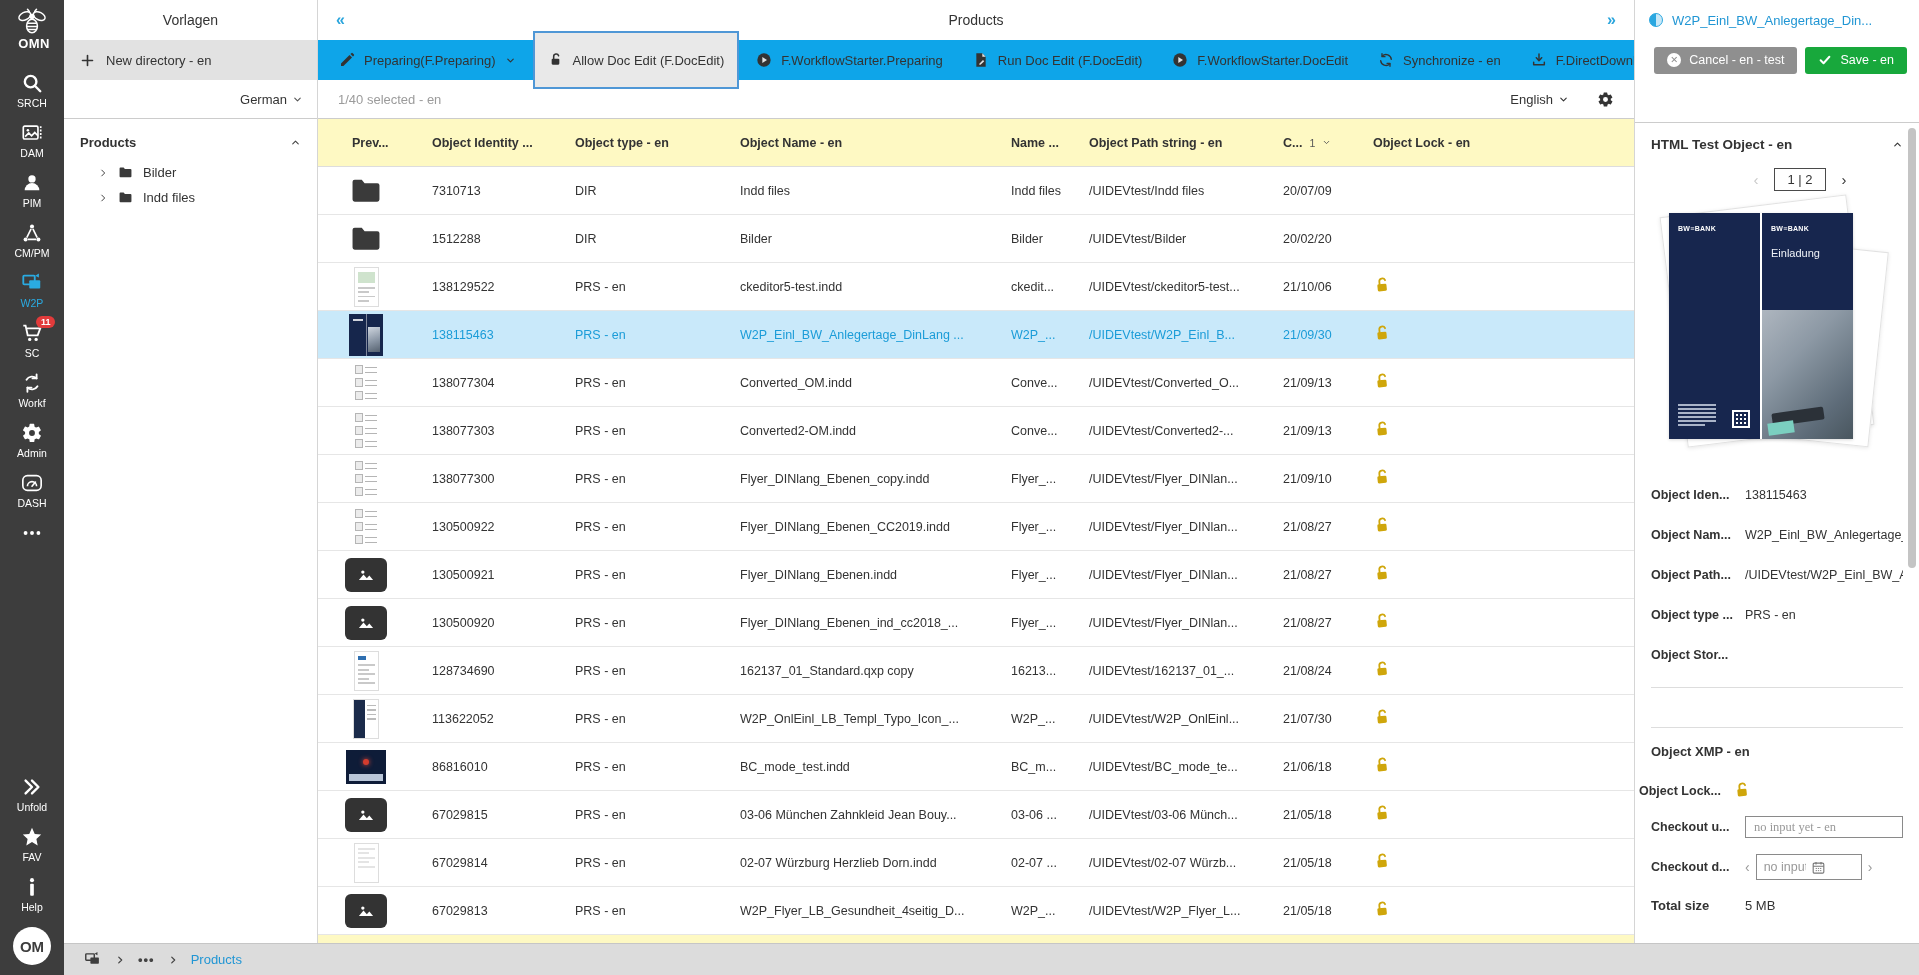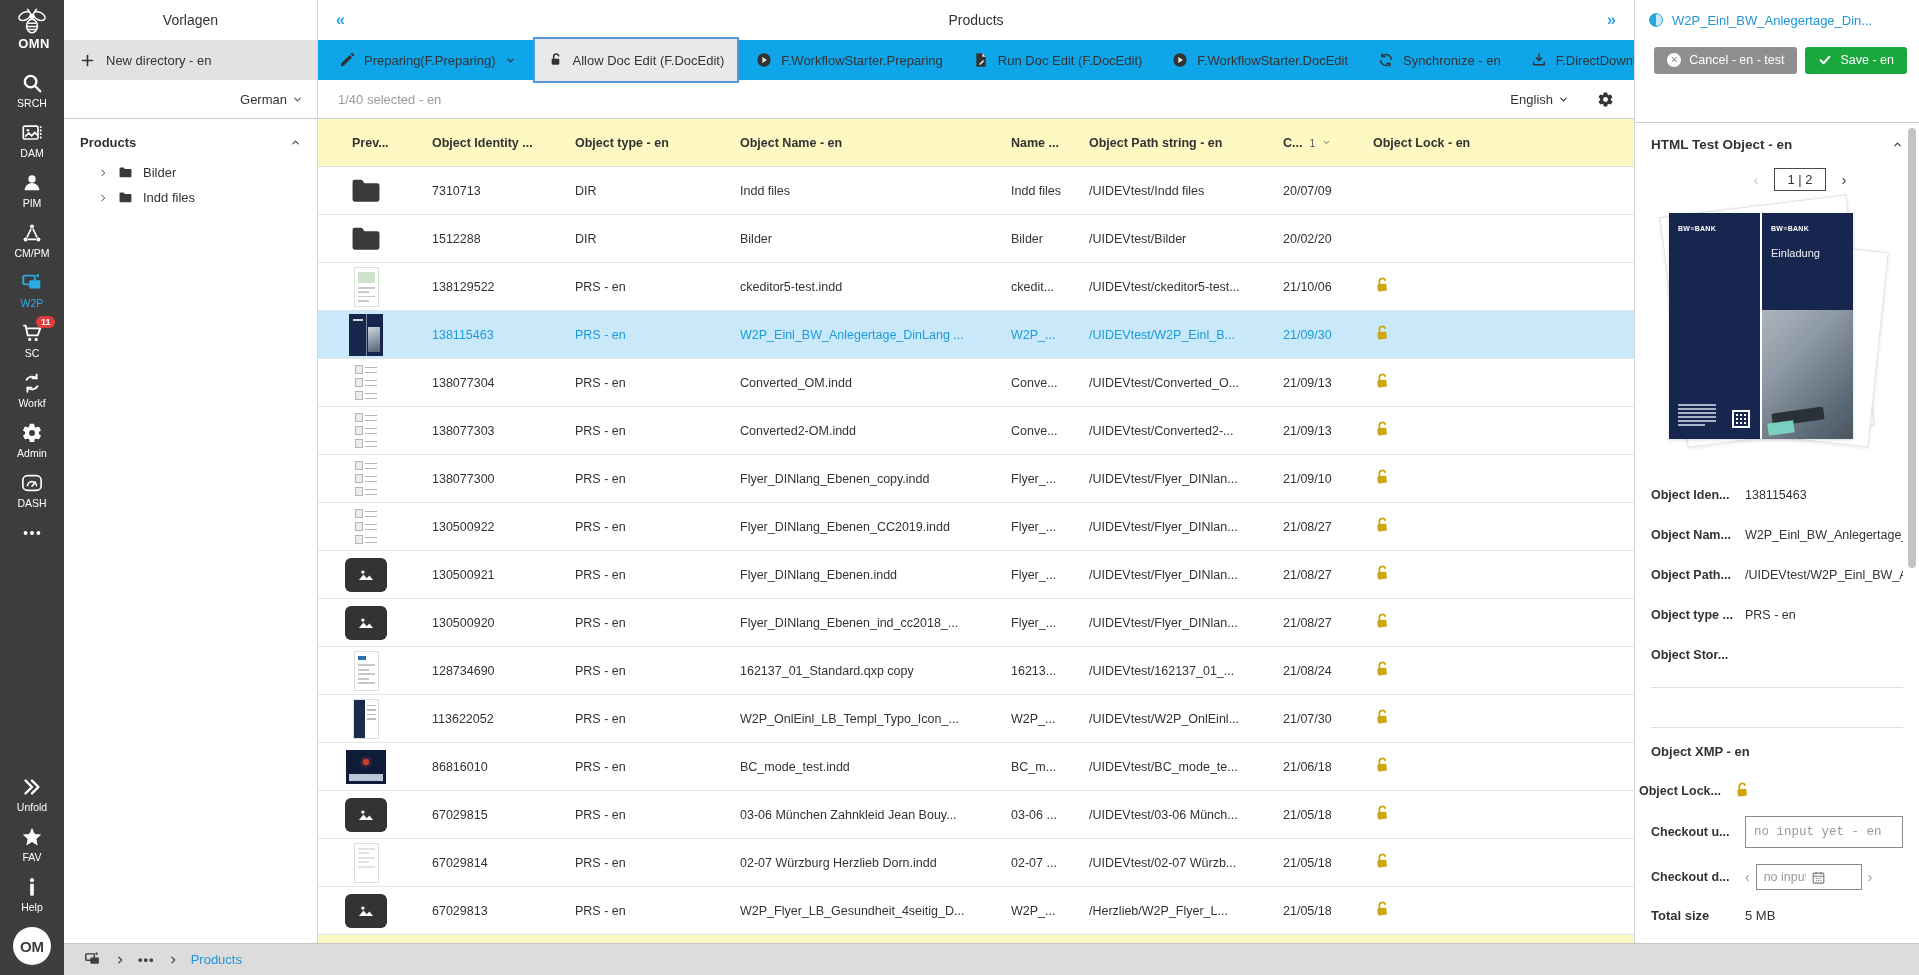--- a/index.html
+++ b/index.html
@@ -42,21 +42,21 @@
   .main{flex:1;display:flex;flex-direction:column;min-width:0}
   .main-header{height:40px;display:flex;align-items:center;padding:0 18px;position:relative}
   .mh-title{position:absolute;left:0;right:0;text-align:center;font-size:14px;color:#333}
   .mh-collapse{color:#2aa5dc;font-size:16px;font-weight:bold;z-index:1;cursor:pointer;line-height:1}
   .mh-right{margin-left:auto}
 
   .toolbar{height:40px;background:#0ea5e9;display:flex;align-items:center;padding:0 8px;gap:4px}
   .tb-btn{display:flex;align-items:center;gap:9px;font-size:13px;color:#333;padding:0 13px;height:40px;cursor:pointer;white-space:nowrap}
   .tb-btn .tb-ic{width:16px;height:16px;color:#333}
   .tb-btn .tb-ic svg{width:16px;height:16px;display:block}
-  .tb-btn.selected{border:2px solid #4f97d6;height:46px;background:#e9e9e9;z-index:2}
+  .tb-btn.selected{border:2px solid #4f97d6;height:58px;background:#e9e9e9;z-index:2}
   .tb-caret{width:11px;height:11px;color:#333}
   .tb-caret svg{width:11px;height:11px;display:block}
 
   .selection-bar{height:39px;display:flex;align-items:center;padding:0 20px;border-bottom:1px solid #ccc}
   .sel-text{color:#9b9b9b;font-size:13px}
   .sel-right{margin-left:auto;display:flex;align-items:center;gap:28px;color:#333;cursor:pointer}
   .gear-ic{width:17px;height:17px;color:#333}
   .gear-ic svg{width:17px;height:17px;display:block}
 
   .table{flex:1;overflow:hidden;background:#fef9c3}
@@ -143,21 +143,21 @@
   .field-value{color:#333;white-space:nowrap;overflow:hidden}
   .stor-line{height:1px;background:#ddd;margin:0 16px}
   .stor-line.first{margin-top:2px}
   .stor-line.second{margin-top:39px}
   .xmp-title{margin:16px 16px 0;font-size:13px;font-weight:bold;color:#333}
   .lock-row{display:flex;align-items:center;margin:22px 4px 0;font-size:12.5px}
   .lock-row .lock-ic{width:19px;height:19px;color:#cfa60b;transform:rotate(-6deg)}
   .lock-row .lock-ic svg{width:19px;height:19px;display:block}
   .chk-row{display:flex;align-items:center;margin:16px 16px 0;font-size:12.5px;gap:6px}
   .chk-label{width:88px;font-weight:bold;flex-shrink:0;white-space:nowrap;overflow:hidden}
-  .chk-input{flex:1;height:32px;border:1px solid #8a8a8a;font-size:12.5px;color:#555;padding:0 8px;font-family:Liberation Mono, monospace;min-width:0;background:#fff}
+  .chk-input{flex:1;height:22px;border:1px solid #8a8a8a;font-size:12.5px;color:#555;padding:0 8px;font-family:Liberation Serif, serif;min-width:0;background:#fff}
   .chk-input::placeholder{color:#999}
   .date-nav{color:#999;font-size:14px;cursor:pointer}
   .date-box{width:106px;height:26px;border:1px solid #8a8a8a;display:flex;align-items:center;gap:5px;padding:0 7px;color:#999;cursor:pointer}
   .date-box span{flex:1;white-space:nowrap;overflow:hidden;font-size:12.5px}
   .date-box .cal-ic{width:15px;height:15px;color:#777}
   .date-box .cal-ic svg{width:15px;height:15px;display:block}
   .total-row{display:flex;margin:18px 16px 0;font-size:13px}
   .total-label{width:94px;font-weight:bold}
   .rp-scrollbar{position:absolute;right:3px;top:128px;width:8px;height:440px;background:#c4c4c4;border-radius:4px;cursor:pointer;z-index:3}
 
@@ -854,21 +854,21 @@
                 <svg viewBox="0 0 24 24" fill="#fff">
                   <circle cx="8.2" cy="8.5" r="2"></circle>
                   <path d="M3.5 18l5.5-6.5 4 4.5 3-3.5 4.5 5.5z"></path>
                 </svg>
               </span>
             </div>
             <div class="cell">67029813</div>
             <div class="cell">PRS - en</div>
             <div class="cell">W2P_Flyer_LB_Gesundheit_4seitig_D...</div>
             <div class="cell">W2P_...</div>
-            <div class="cell">/Herzlieb/W2P_Flyer_L...</div>
+            <div class="cell">/UIDEVtest/W2P_Flyer_L...</div>
             <div class="cell">21/05/18</div>
             <div class="cell c-lock"><span class="lock-ic"><svg viewBox="0 0 24 24">
                   <path d="M8.5 10V7a3.8 3.8 0 0 1 7.4-1.3" fill="none" stroke="currentColor" stroke-width="2.3" stroke-linecap="round"></path>
                   <rect x="5.5" y="10" width="11.5" height="9" rx="1.6" fill="currentColor"></rect>
                 </svg></span></div>
           </div>
         </div>
     </div>
   </div>
 

